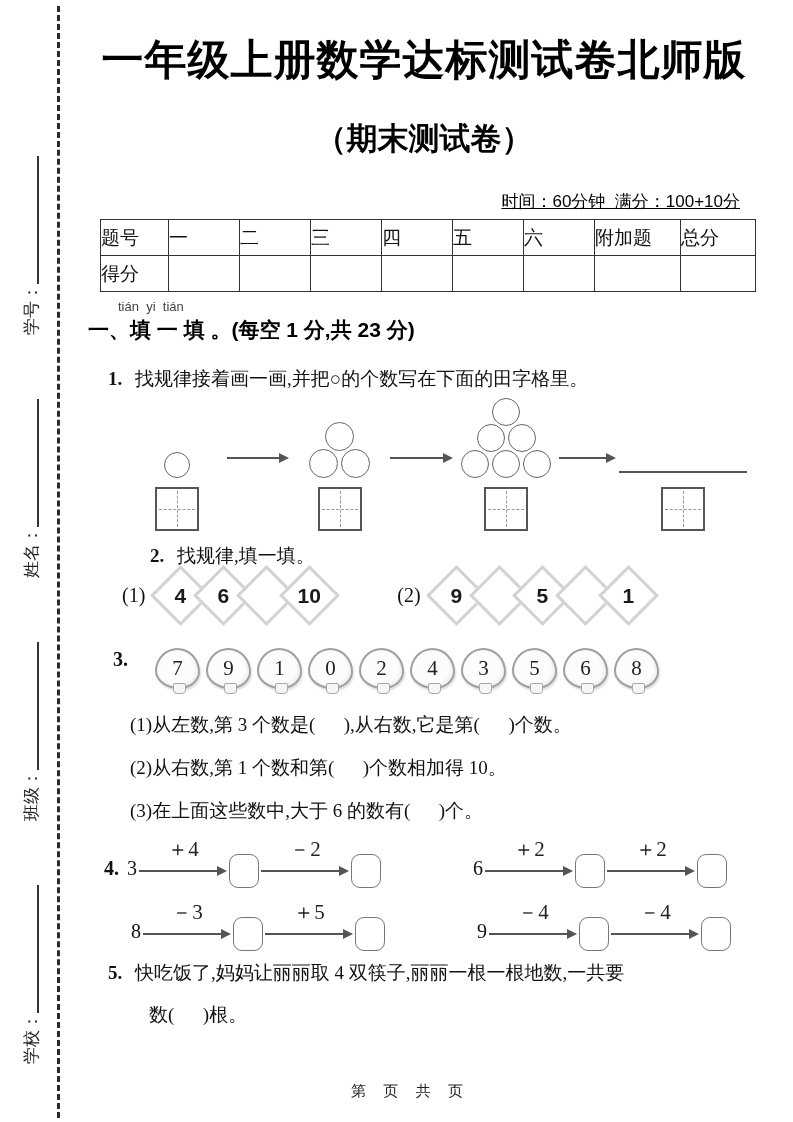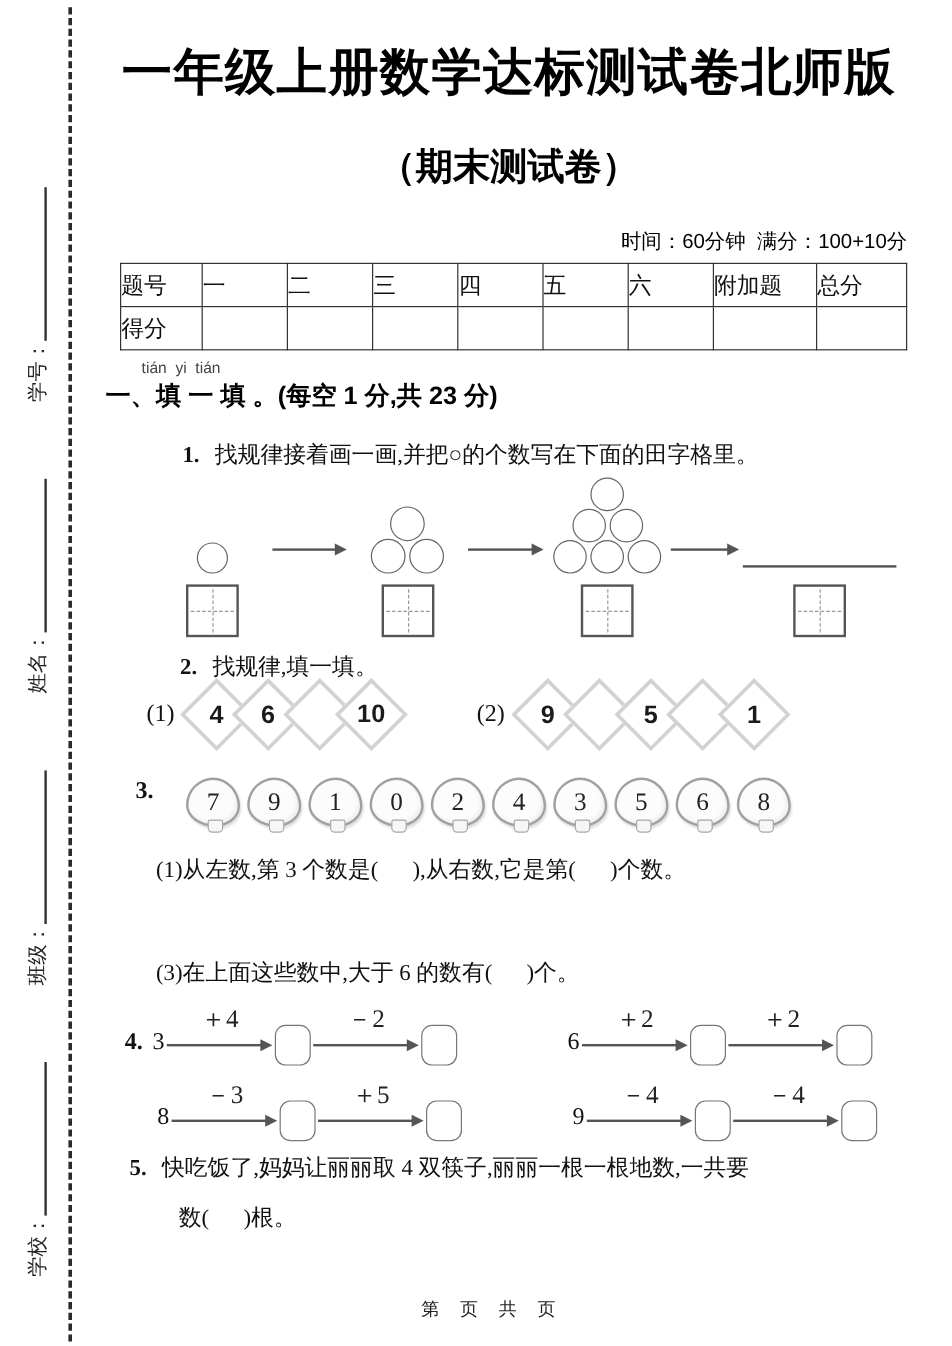--- a/index.html
+++ b/index.html
@@ -18,22 +18,22 @@
   }
   .side-field { display:flex; align-items:center; }
   .side-label { font-family:"Liberation Sans", sans-serif; font-size:17px; color:#222; }
   .side-line { display:inline-block; width:128px; height:14px; border-bottom:2px solid #333; }
 
   
   .title { position:absolute; left:88px; top:32px; width:672px; text-align:center;
     font-family:"Liberation Sans", sans-serif; font-weight:bold; font-size:42px; letter-spacing:1px; color:#000; }
   .subtitle { position:absolute; left:88px; top:118px; width:672px; text-align:center;
     font-family:"Liberation Sans", sans-serif; font-weight:bold; font-size:31px; color:#000; }
-  .meta { position:absolute; left:90px; top:190px; width:666px; text-align:right;
-    font-family:"Liberation Sans", sans-serif; font-size:17px; color:#000; }
+  .meta { position:absolute; left:74px; top:190px; width:666px; text-align:right;
+    font-family:"Liberation Sans", sans-serif; font-size:17px; color:#000;text-decoration:underline; }
 
   
   table.score { position:absolute; left:100px; top:219px; border-collapse:collapse; table-layout:fixed; }
   table.score td { border:1.6px solid #333; vertical-align:middle;
     font-family:"Liberation Sans", sans-serif; font-size:19px; height:35px; padding:0; }
 
   
   .pinyin { position:absolute; left:118px; top:299px; font-family:"Liberation Sans", sans-serif;
     font-size:13px; color:#444; }
   .sec-heading { position:absolute; left:88px; top:316px; font-family:"Liberation Sans", sans-serif;
@@ -157,21 +157,21 @@
       <td></td>
       <td></td>
       <td></td>
     </tr>
   </tbody>
     </table>
 
   <div class="pinyin pre">tián  yi  tián</div>
   <div class="sec-heading pre">一、填 一 填 。(每空 1 分,共 23 分)</div>
 
-  <div class="q-line" style="left:108px; top:366px;margin-left:44px;">
+  <div class="q-line" style="left:108px; top:366px;">
     <span class="q-num">1.</span>
     <span class="pre">找规律接着画一画,并把○的个数写在下面的田字格里。</span>
   </div>
 
   <div class="fig1">
     <div class="fig-col" style="width:104px">
       <div class="czone">
         <div class="circ"></div>
       </div>
       <div class="tzg"></div>
@@ -287,20 +287,21 @@
         </div>
       <div class="shell">
           <span>6</span>
         </div>
       <div class="shell">
           <span>8</span>
         </div>
     </div>
   </div>
   <div class="q-line pre" style="left:130px; top:712px;text-align:center;">(1)从左数,第 3 个数是(      ),从右数,它是第(      )个数。</div>
+  <div class="q-line pre" style="left:130px; top:755px;">(2)从右数,第 1 个数和第(      )个数相加得 10。</div>
   <div class="q-line pre" style="left:130px; top:798px;">(3)在上面这些数中,大于 6 的数有(      )个。</div>
 
   <div class="q4-row" style="left:104px; top:835px;">
     <span class="q-num" style="font-size:20px; margin-top:22px;">4.</span>
     <div class="chain">
       <span class="chain-num">3</span>
       <div class="c-arrow">
         <div class="c-op">＋4</div>
         <div class="c-shaft"></div>
         <div class="c-head"></div>

